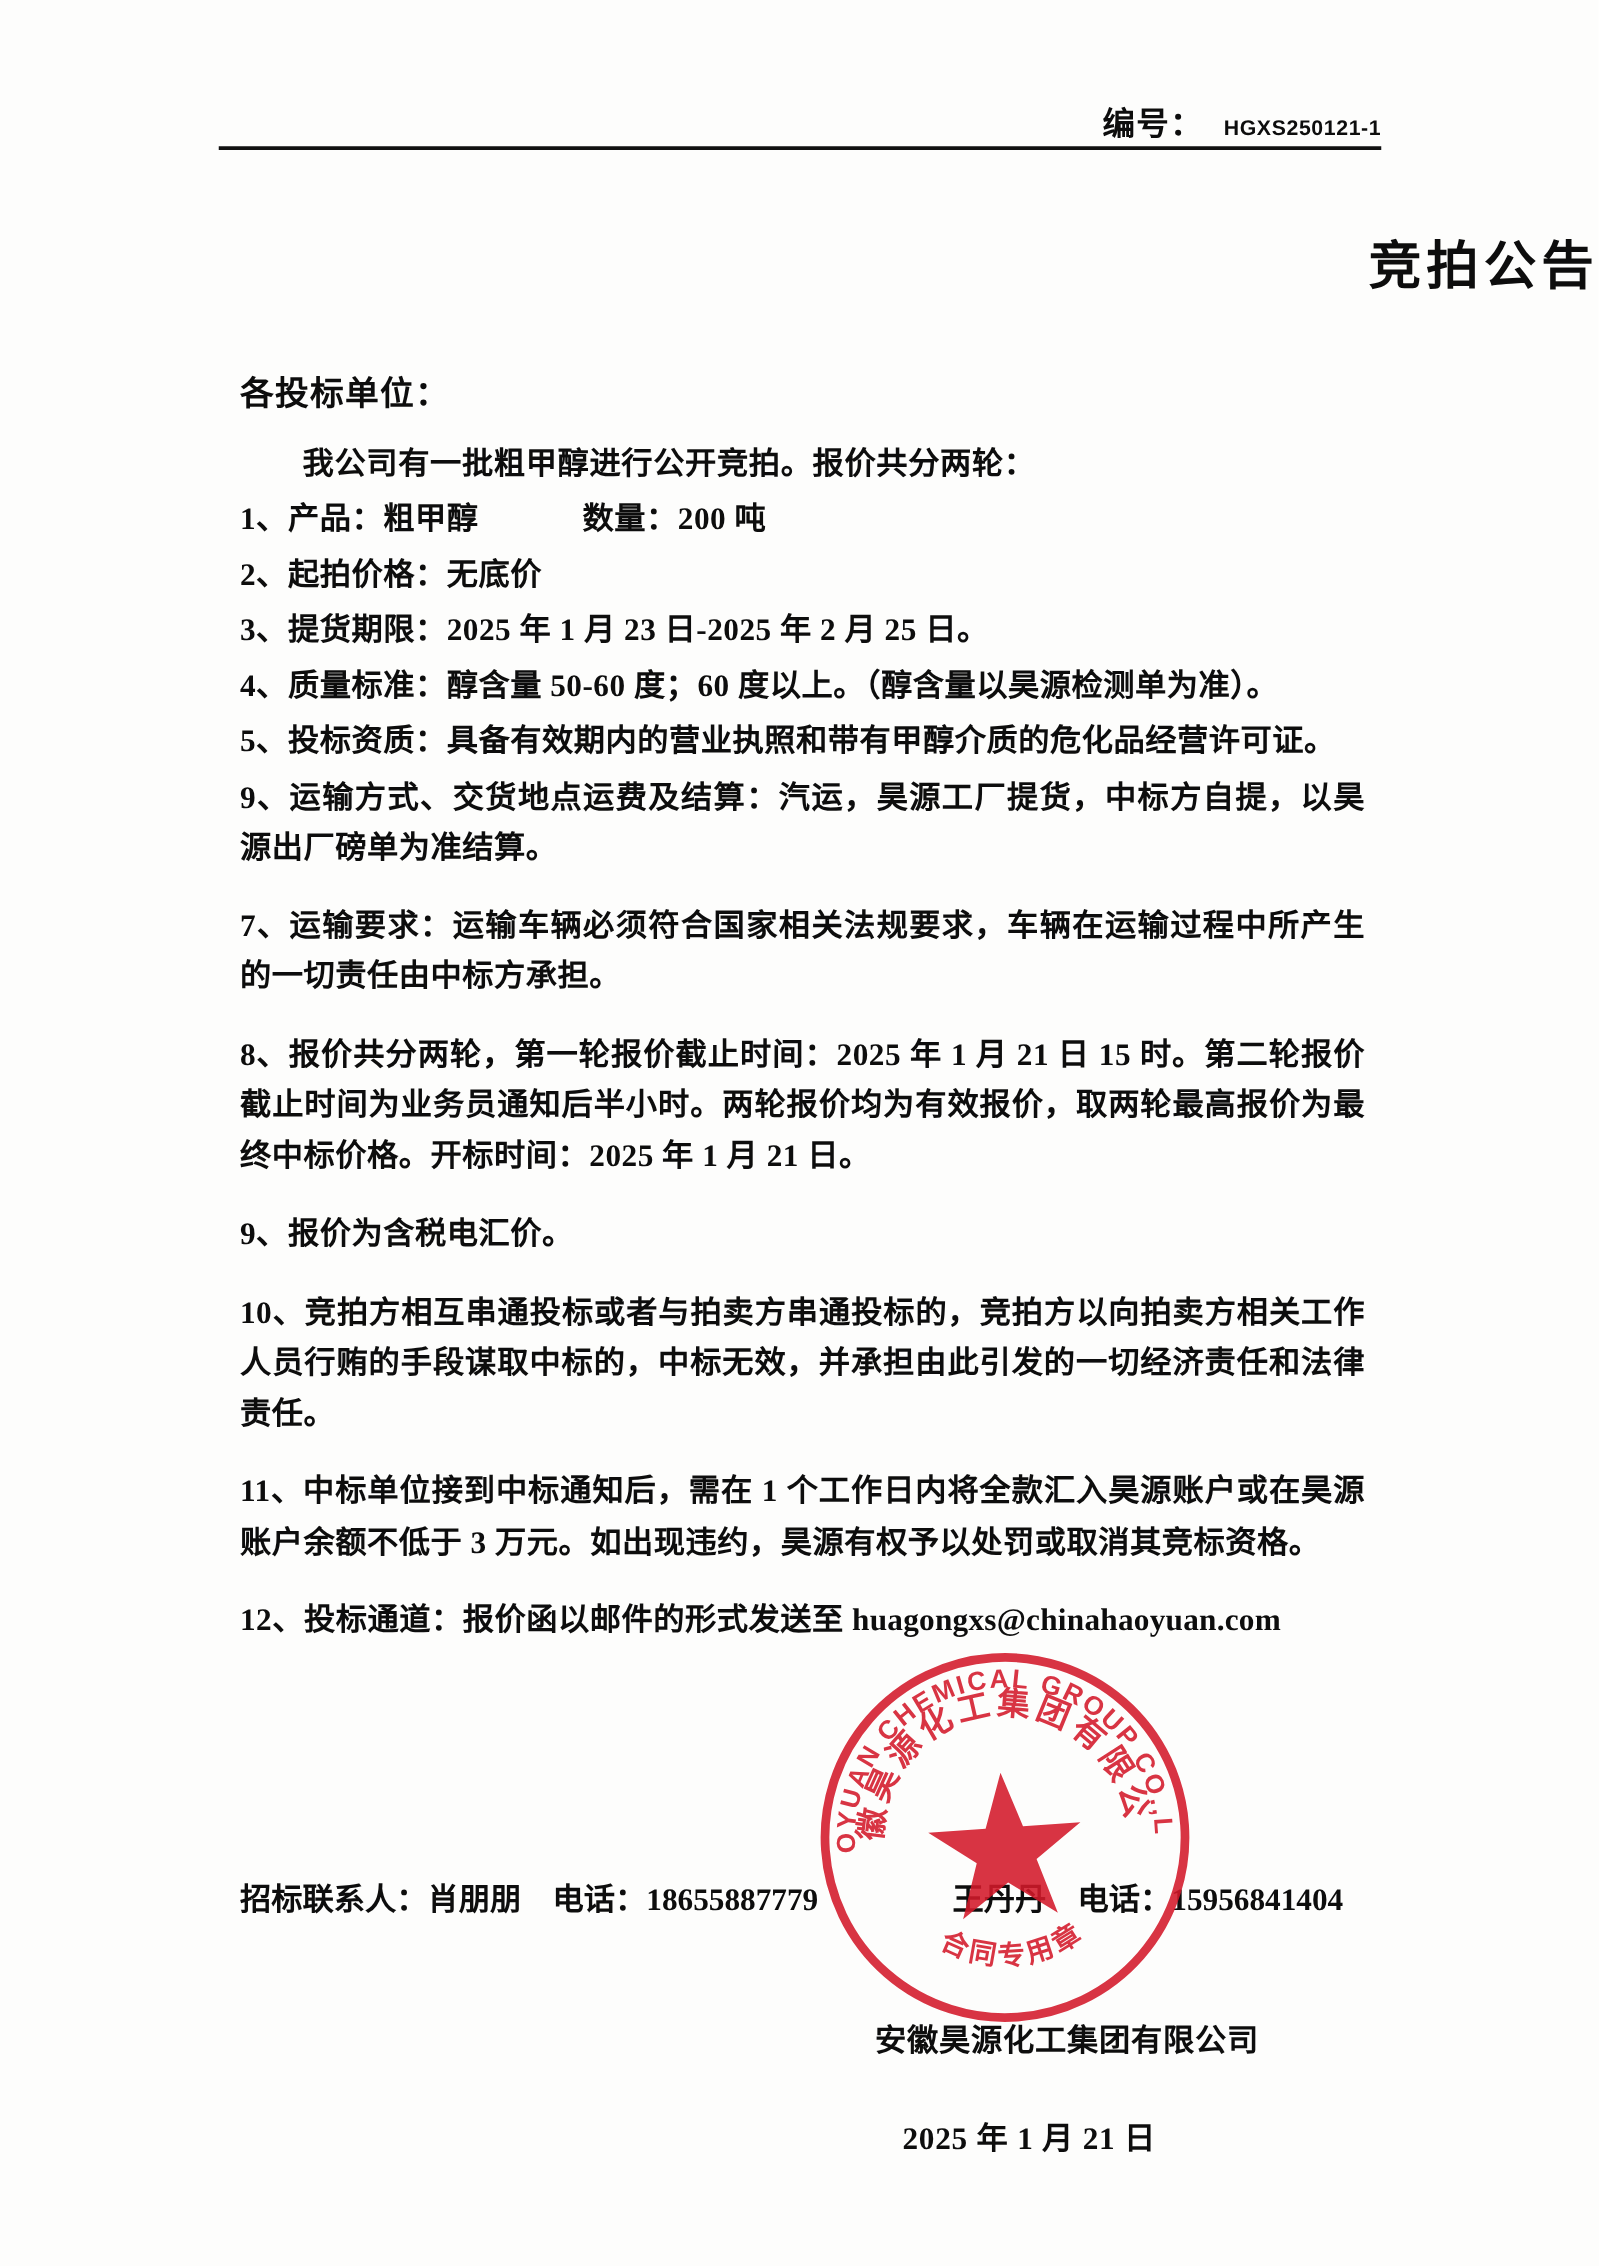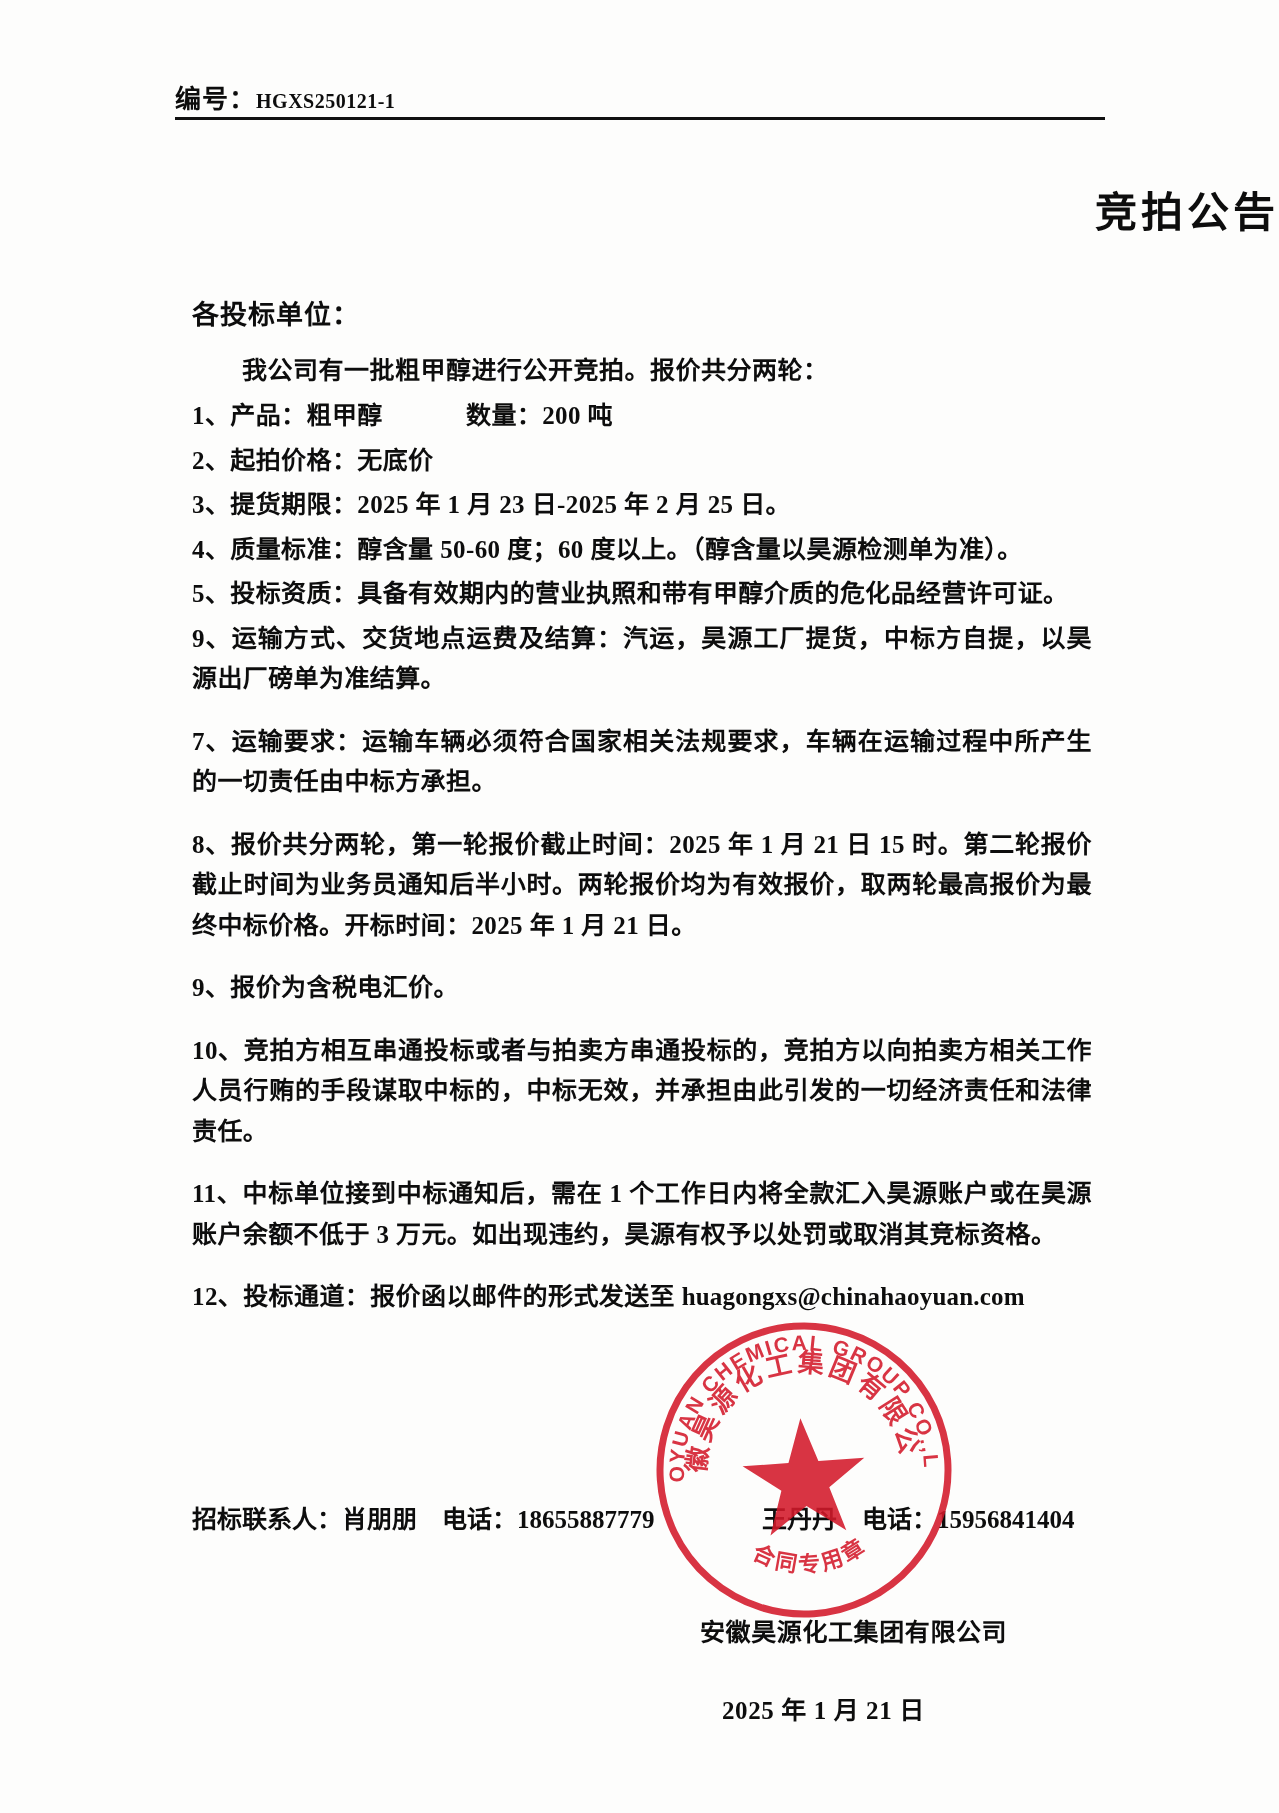--- a/index.html
+++ b/index.html
@@ -24,30 +24,32 @@
     background: #fdfdfc;
   }
 
   
   .doc-number-row {
     position: absolute;
     left: 175px;
     top: 78px;
     width: 930px;
     display: flex;
+    justify-content: flex-end;
     align-items: baseline;
+    gap: 16px;
   }
   .doc-number-label {
     font-size: 26px;
     font-weight: 700;
     letter-spacing: 1px;
   }
   .doc-number-value {
-    font-family: Liberation Serif, serif;
-    font-size: 20px;
+    font-family: Liberation Sans, sans-serif;
+    font-size: 17px;
     font-weight: 700;
     letter-spacing: 0.5px;
   }
   .header-rule {
     position: absolute;
     left: 175px;
     top: 117px;
     width: 930px;
     height: 3px;
     background: #111;

